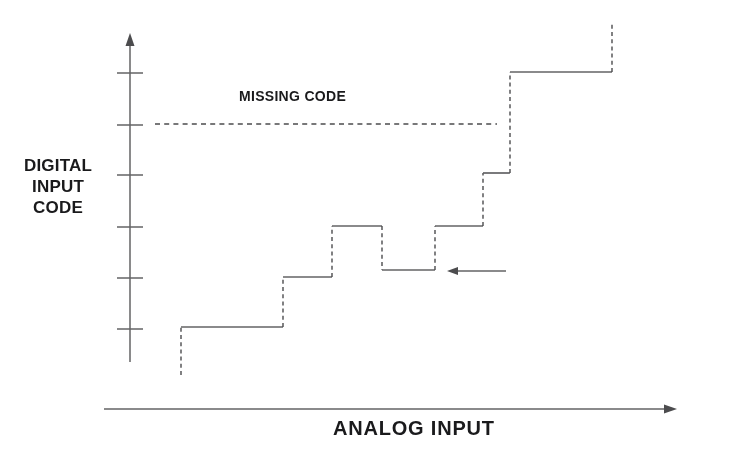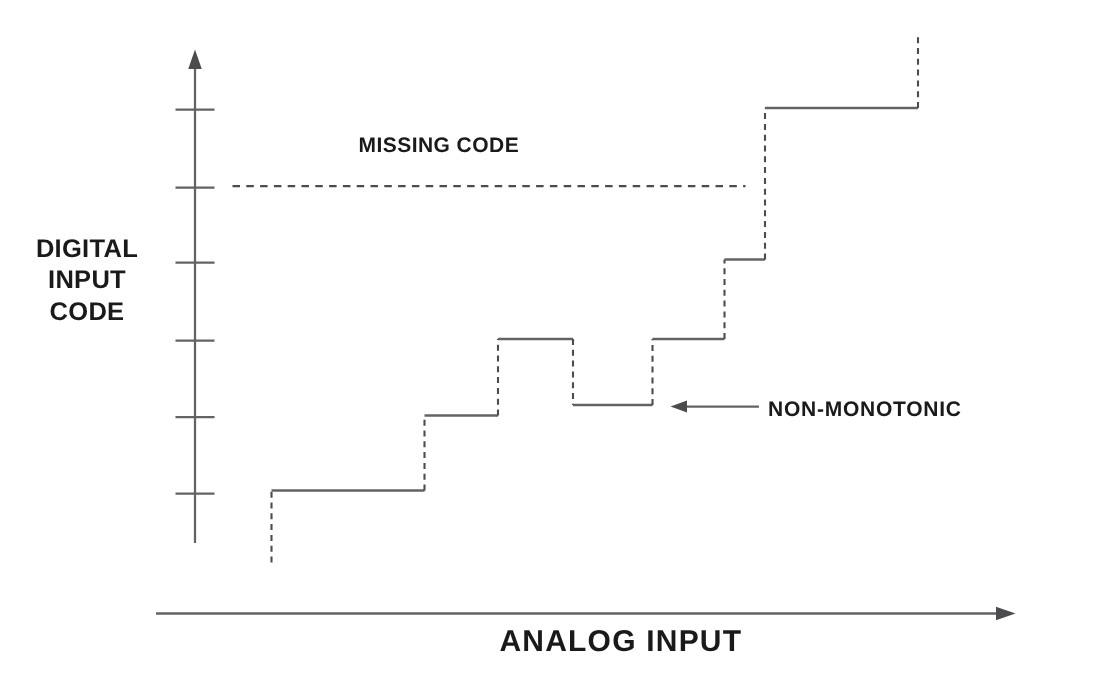--- a/index.html
+++ b/index.html
@@ -72,15 +72,14 @@
       <polygon points="447,271 458,267 458,275" class="ah"></polygon>
     </svg>
 
   <div class="lbl ylabel">
     <div>DIGITAL</div>
     <div>INPUT</div>
     <div>CODE</div>
   </div>
 
   <div class="lbl mclabel">MISSING CODE</div>
-  <div class="lbl nmlabel">NON-MONOTONIC</div>
   <div class="lbl xlabel">ANALOG INPUT</div>
 </div>
 
 </body></html>

